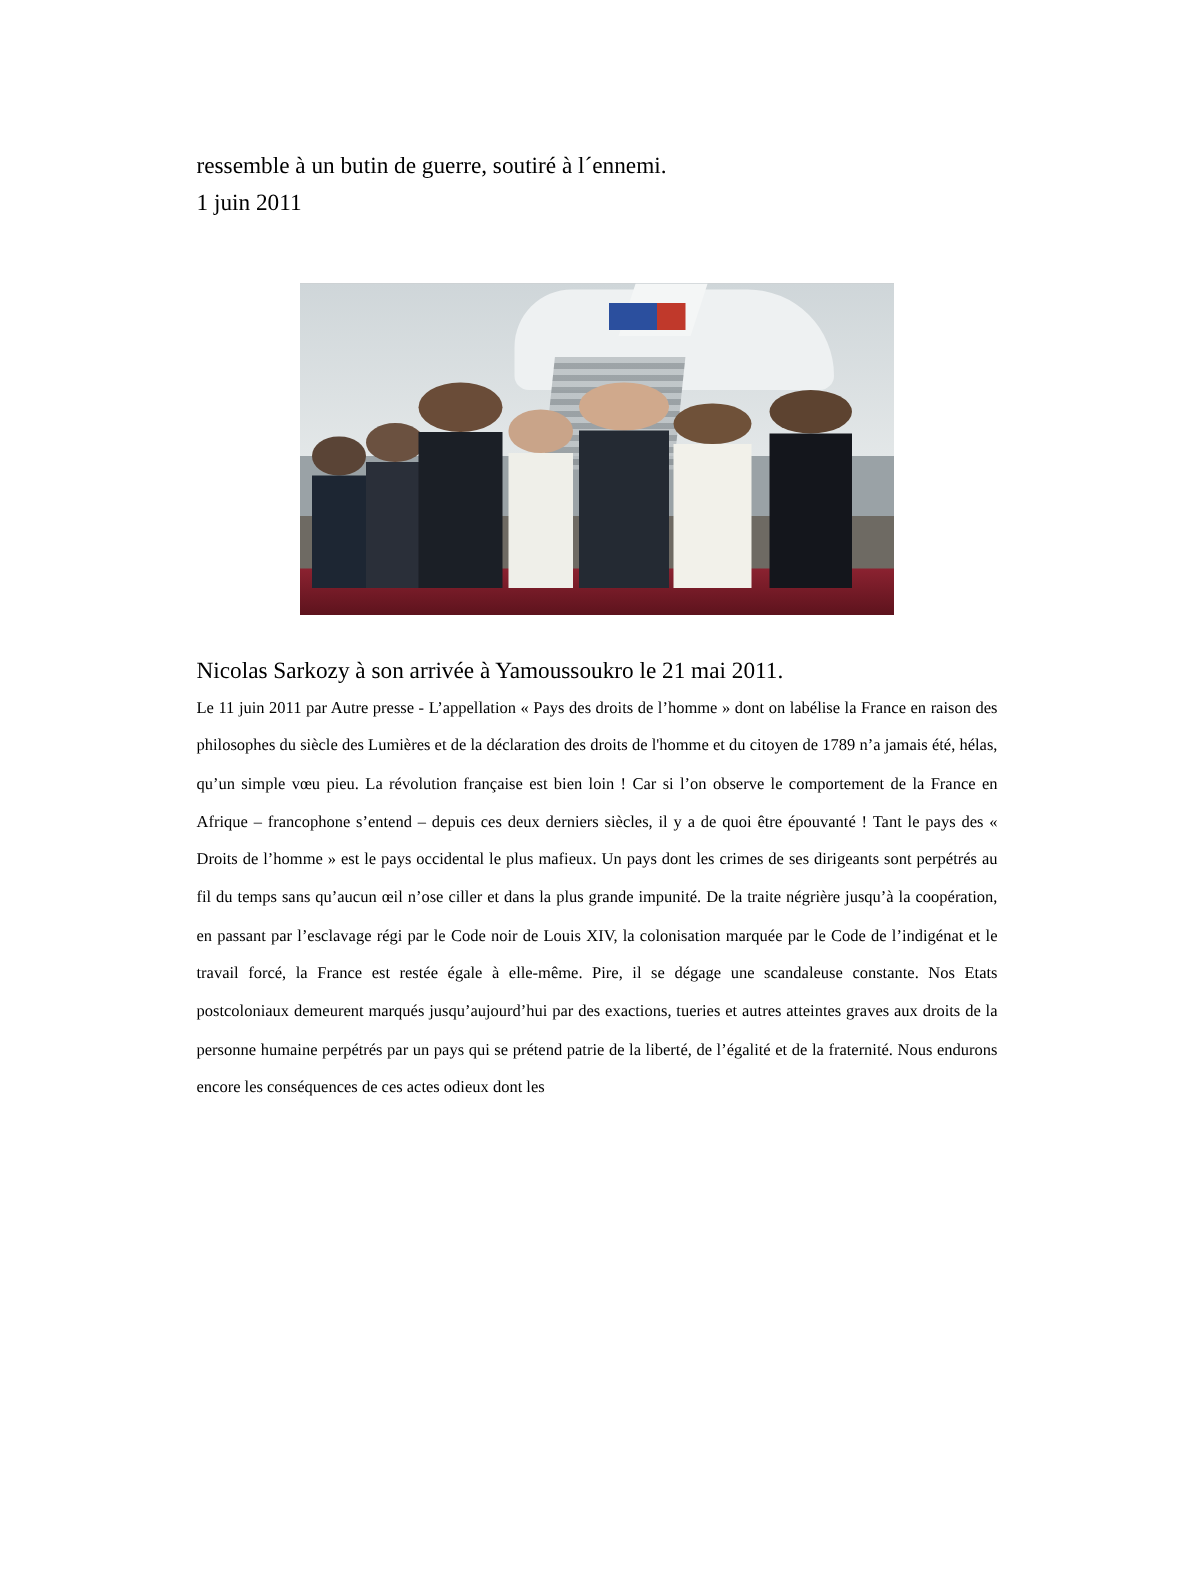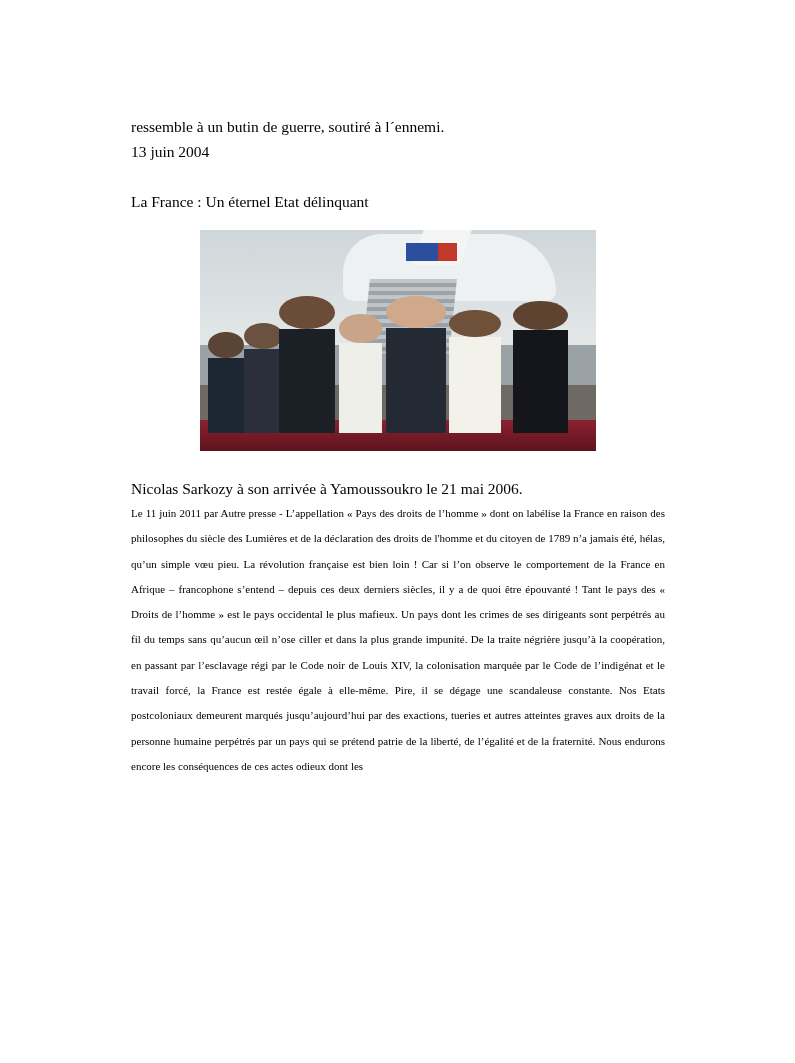--- a/index.html
+++ b/index.html
@@ -9,21 +9,21 @@
   }
   body {
     font-family: "Liberation Serif", serif;
     color: #000000;
   }
   .page {
     position: relative;
     width: 795px;
     height: 809px;
     background: #ffffff;
-    margin: 16px auto;
+    margin: 0 auto;
     overflow: hidden;
   }
   .content {
     position: absolute;
     left: 131px;
     top: 98px;
     width: 534px;
   }
   .line {
     font-size: 15.5px;
@@ -133,25 +133,24 @@
   }
 </style>
 </head>
 <body>
 
 <div class="page">
 
   <div class="content">
 
     <div class="head-line">ressemble à un butin de guerre, soutiré à l´ennemi.</div>
-    <div class="head-line">13 juin 2004</div>
+    <div class="head-line">1 juin 2011</div>
 
     <div class="spacer"></div>
 
-    <div class="head-line">La France : Un éternel Etat délinquant</div>
 
     <div class="figure">
       <div class="photo">
         <div class="sky"></div>
         <div class="plane-body"></div>
         <div class="plane-tail"></div>
         <div class="plane-stripe"></div>
         <div class="plane-stripe2"></div>
         <div class="stairs"></div>
         <div class="ground"></div>
@@ -183,21 +182,21 @@
         </div>
         <div class="fig-person" style="left:79%; width:14%; height:60%;">
           <div class="head" style="height:22%; background:#5d4330;"></div>
           <div class="body" style="height:78%; background:#14161c;"></div>
         </div>
       </div>
     </div>
 
     <div class="spacer"></div>
 
-    <div class="line">Nicolas Sarkozy à son arrivée à Yamoussoukro le 21 mai 2006.</div>
+    <div class="line">Nicolas Sarkozy à son arrivée à Yamoussoukro le 21 mai 2011.</div>
 
     <div class="para">Le 11 juin 2011 par Autre presse - L’appellation « Pays des droits de l’homme » dont on labélise la France en raison des philosophes du siècle des Lumières et de la déclaration des droits de l'homme et du citoyen de 1789 n’a jamais été, hélas, qu’un simple vœu pieu. La révolution française est bien loin ! Car si l’on observe le comportement de la France en Afrique – francophone s’entend – depuis ces deux derniers siècles, il y a de quoi être épouvanté ! Tant le pays des « Droits de l’homme » est le pays occidental le plus mafieux. Un pays dont les crimes de ses dirigeants sont perpétrés au fil du temps sans qu’aucun œil n’ose ciller et dans la plus grande impunité. De la traite négrière jusqu’à la coopération, en passant par l’esclavage régi par le Code noir de Louis XIV, la colonisation marquée par le Code de l’indigénat et le travail forcé, la France est restée égale à elle-même. Pire, il se dégage une scandaleuse constante. Nos Etats postcoloniaux demeurent marqués jusqu’aujourd’hui par des exactions, tueries et autres atteintes graves aux droits de la personne humaine perpétrés par un pays qui se prétend patrie de la liberté, de l’égalité et de la fraternité. Nous endurons encore les conséquences de ces actes odieux dont les</div>
 
   </div>
 
   <div class="pagenum">97</div>
 
 </div>
 
 </body></html>

